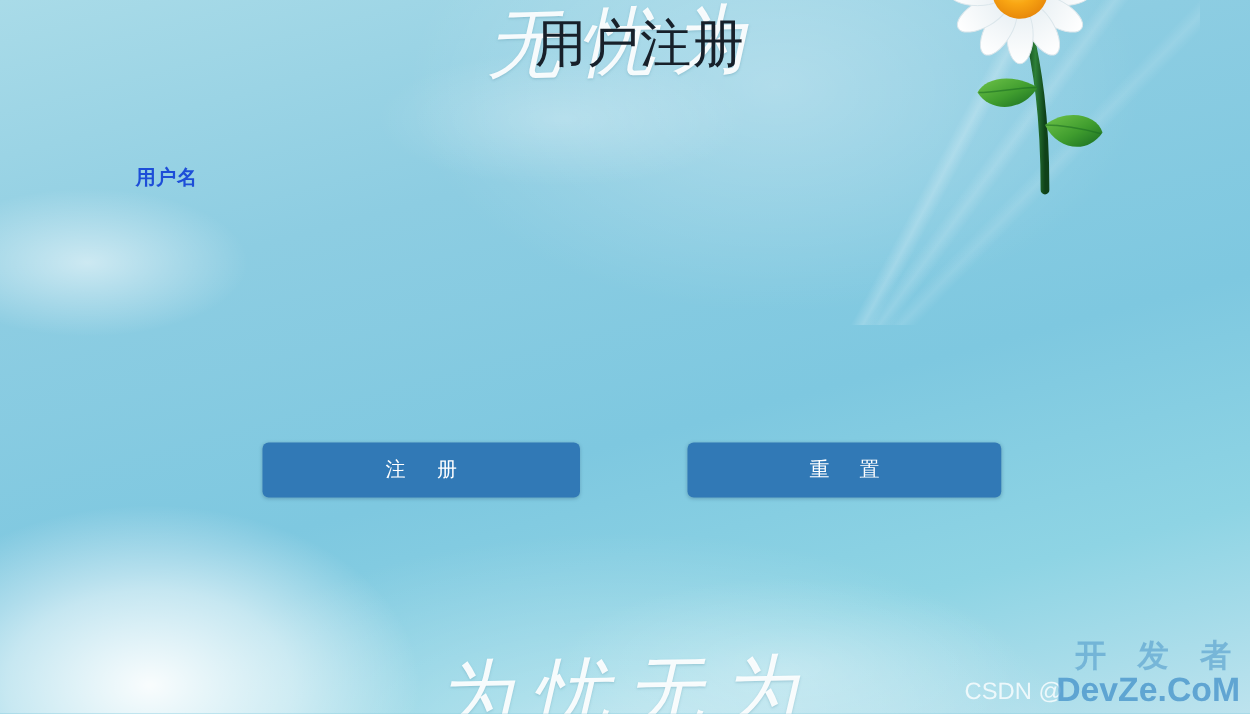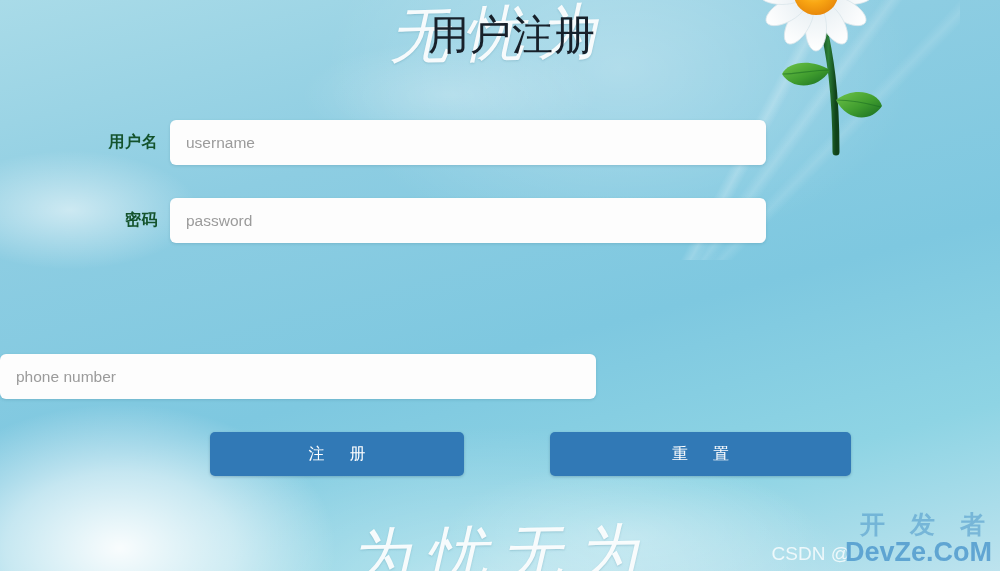--- a/index.html
+++ b/index.html
@@ -114,21 +114,21 @@
     height: 45px;
     margin-bottom: 33px;
   }
 
   .field-label {
     width: 170px;
     text-align: right;
     padding-right: 12px;
     font-size: 16px;
     font-weight: bold;
-    color: #14532d;
+    color: #1d4ed8;
     font-family: "DejaVu Sans", "Liberation Sans", sans-serif;
     letter-spacing: 0.5px;
   }
 
   .field-input {
     width: 596px;
     height: 45px;
     border: none;
     border-radius: 6px;
     background: #fdfdfd;
@@ -159,21 +159,21 @@
     background: #3179b6;
     color: #ffffff;
     font-size: 16px;
     font-family: "DejaVu Sans", "Liberation Sans", sans-serif;
     letter-spacing: 10px;
     text-indent: 10px;
     cursor: pointer;
     box-shadow: 0 1px 3px rgba(30,70,100,0.28);
   }
   #register-button { width: 254px; margin-right: 86px; }
-  #reset-button    { width: 301px; }
+  #reset-button    { width: 251px; font-family: Liberation Serif, serif; }
 
   
   #devze-watermark {
     position: absolute;
     right: 6px;
     bottom: 30px;
     font-size: 25px;
     font-weight: bold;
     letter-spacing: 9px;
     color: rgba(75,150,200,0.55);
@@ -271,33 +271,27 @@
     </g>
   </svg>
 </div>
 
 <div id="page-title">用户注册</div>
 
 <form id="register-form">
 
   <div class="form-row">
     <label class="field-label">用户名</label>
-    <input class="field-input" placeholder="username" value="" style="">
   </div>
 
-  <div class="form-row">
-    <label class="field-label">密码</label>
-    <input class="field-input" placeholder="password" value="" style="">
-  </div>
 
   <div class="form-row">
   </div>
 
   <div class="form-row">
-    <input class="field-input" placeholder="phone number" value="" style="">
   </div>
 
 
   <div id="form-actions">
     <button type="button" class="action-button" id="register-button">注 册</button>
     <button type="button" class="action-button" id="reset-button">重 置</button>
   </div>
 
 </form>
 

